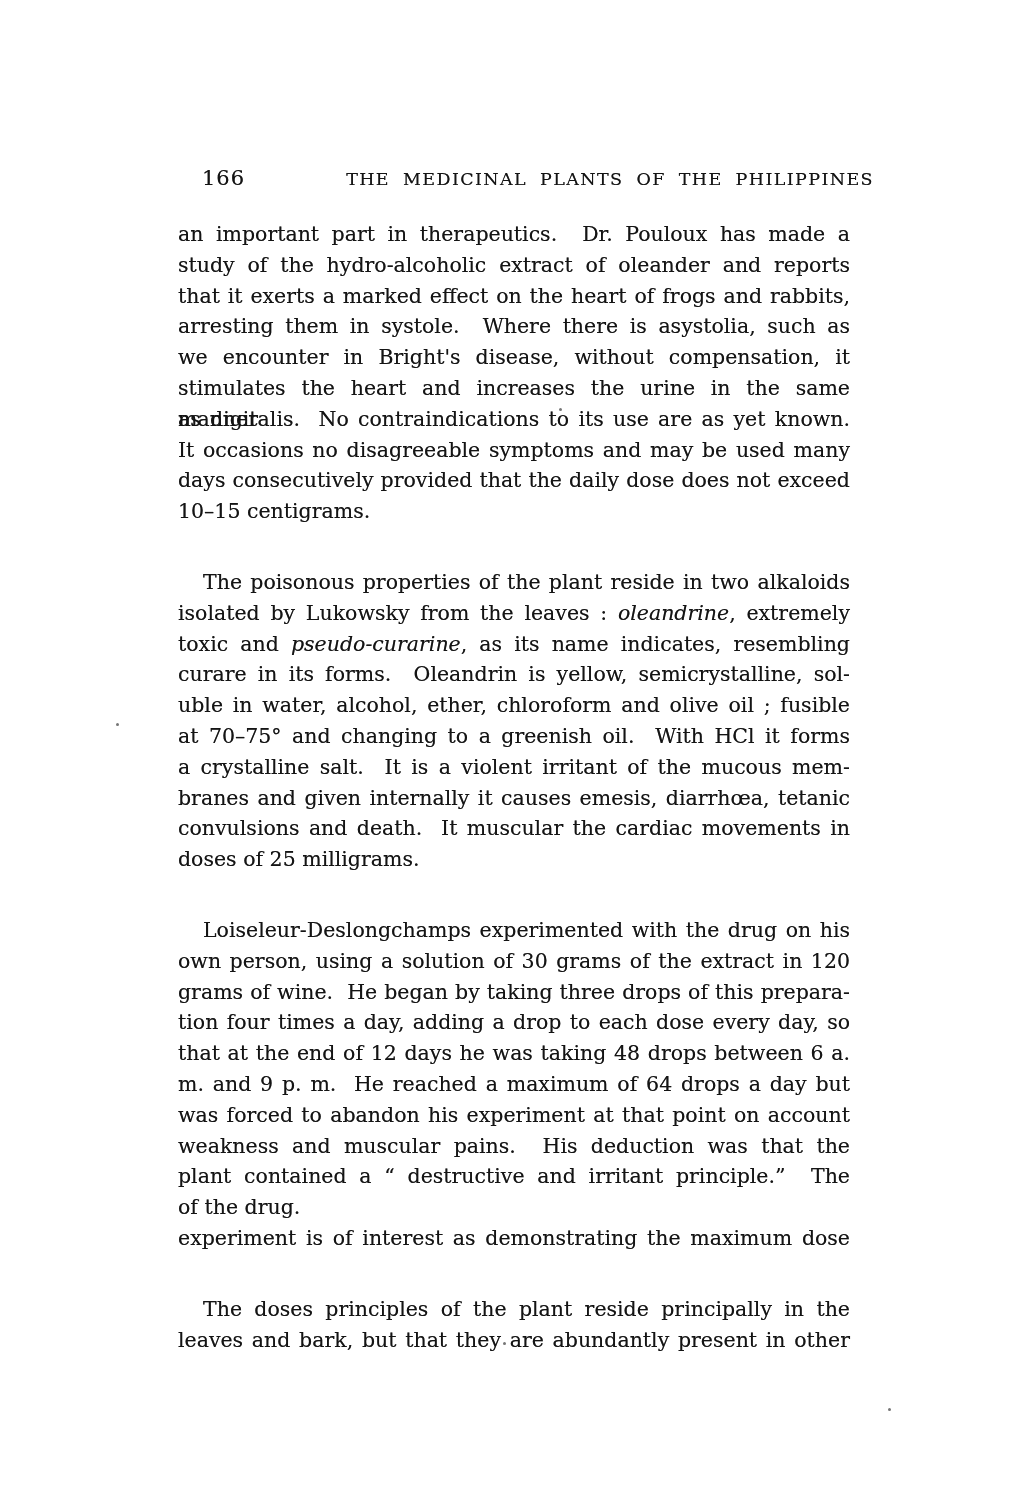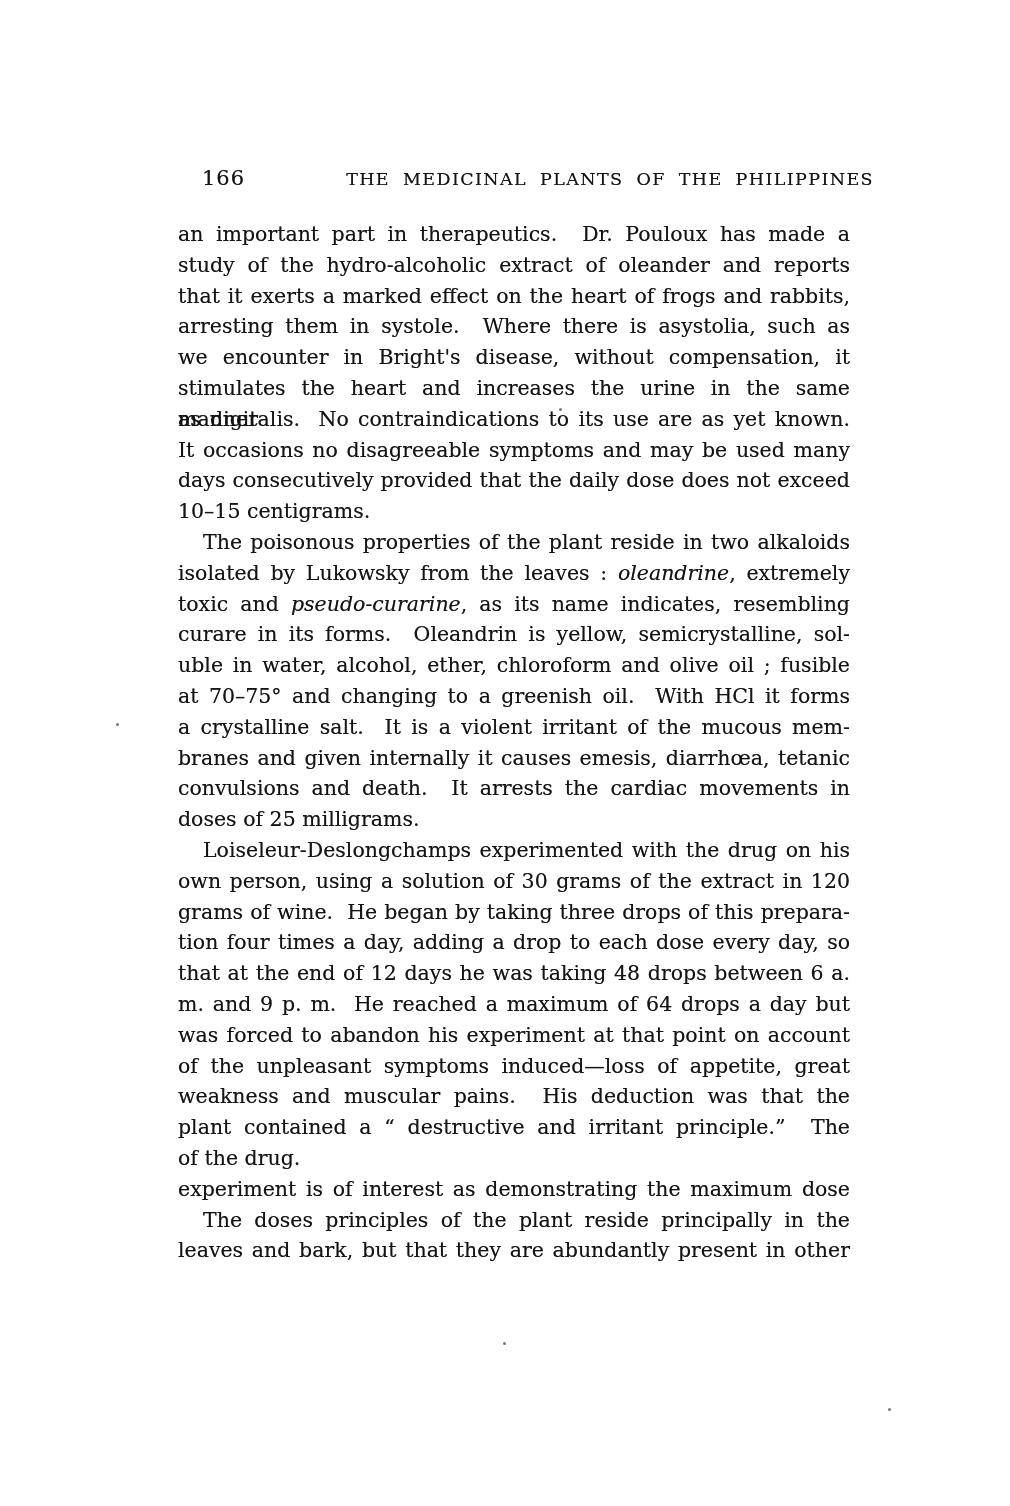--- a/index.html
+++ b/index.html
@@ -58,20 +58,21 @@
     text-align: justify;
     text-align-last: justify;
     height: 30.8px;
     overflow: visible;
   }
   .line.short {
     text-align-last: left;
   }
   .line.indent {
     padding-left: 25px;
+    margin-top: 40px;
   }
   .speck {
     position: absolute;
     width: 3px;
     height: 3px;
     background: #2b2b2b;
     border-radius: 50%;
     opacity: 0.65;
   }
 </style>
@@ -96,30 +97,29 @@
       <div class="line">days consecutively provided that the daily dose does not exceed</div>
       <div class="line short">10–15 centigrams.</div>
       <div class="line indent">The poisonous properties of the plant reside in two alkaloids</div>
       <div class="line">isolated by Lukowsky from the leaves : <i>oleandrine</i>, extremely</div>
       <div class="line">toxic and <i>pseudo-curarine</i>, as its name indicates, resembling</div>
       <div class="line">curare in its forms.  Oleandrin is yellow, semicrystalline, sol-</div>
       <div class="line">uble in water, alcohol, ether, chloroform and olive oil ; fusible</div>
       <div class="line">at 70–75° and changing to a greenish oil.  With HCl it forms</div>
       <div class="line">a crystalline salt.  It is a violent irritant of the mucous mem-</div>
       <div class="line">branes and given internally it causes emesis, diarrhœa, tetanic</div>
-      <div class="line">convulsions and death.  It arrests the cardiac movements in</div>
+      <div class="line">convulsions and death.  It muscular the cardiac movements in</div>
       <div class="line short">doses of 25 milligrams.</div>
       <div class="line indent">Loiseleur-Deslongchamps experimented with the drug on his</div>
       <div class="line">own person, using a solution of 30 grams of the extract in 120</div>
       <div class="line">grams of wine.  He began by taking three drops of this prepara-</div>
       <div class="line">tion four times a day, adding a drop to each dose every day, so</div>
       <div class="line">that at the end of 12 days he was taking 48 drops between 6 a.</div>
       <div class="line">m. and 9 p. m.  He reached a maximum of 64 drops a day but</div>
       <div class="line">was forced to abandon his experiment at that point on account</div>
-      <div class="line">of the unpleasant symptoms induced—loss of appetite, great</div>
       <div class="line">weakness and muscular pains.  His deduction was that the</div>
       <div class="line">plant contained a “ destructive and irritant principle.”  The</div>
       <div class="line short">of the drug.</div>
       <div class="line">experiment is of interest as demonstrating the maximum dose</div>
       <div class="line indent">The doses principles of the plant reside principally in the</div>
       <div class="line">leaves and bark, but that they are abundantly present in other</div>
     </div>
 </div>
 
 <div class="speck" style="left: 559px; top: 408px;"></div>

